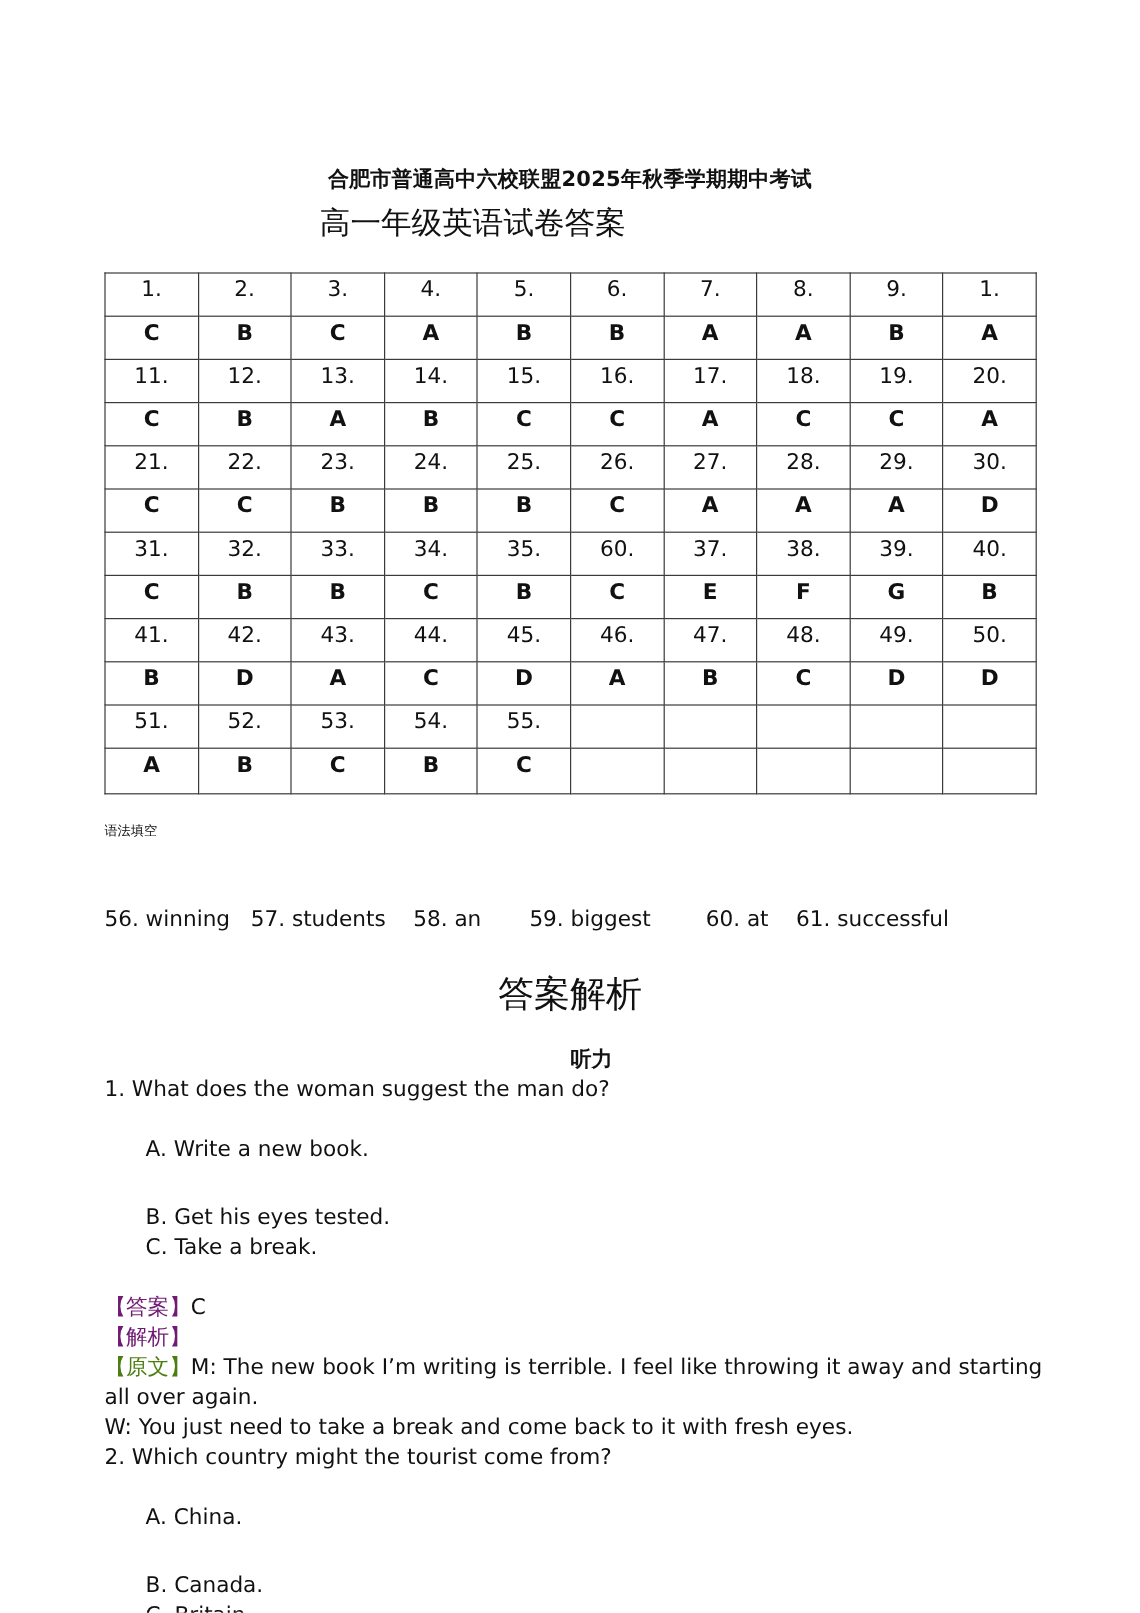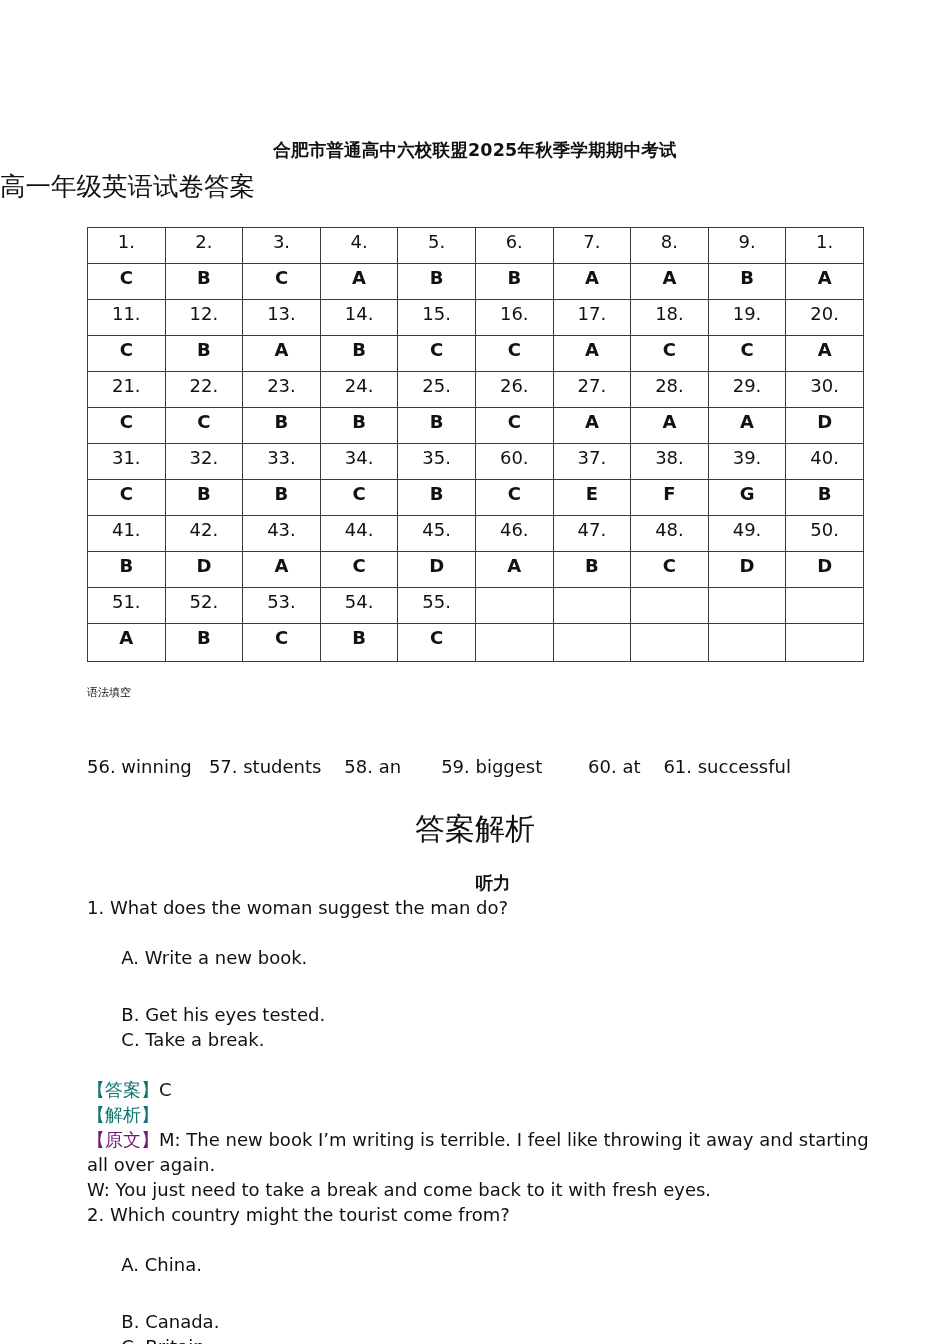--- a/index.html
+++ b/index.html
@@ -30,21 +30,21 @@
       font-size: 17.5px;
       font-weight: bold;
       line-height: 22px;
       letter-spacing: 0.2px;
     }
     .title {
       position: absolute;
       top: 170px;
       left: 0;
       width: 788px;
-      text-align: left;
+      text-align: center;
       font-size: 25.5px;
       line-height: 32px;
       font-weight: normal;
     }
     table.answers {
       position: absolute;
       left: 87px;
       top: 227px;
       width: 777px;
       border-collapse: collapse;
@@ -107,22 +107,22 @@
       top: 895px;
       width: 790px;
       font-size: 18px;
       line-height: 25px;
     }
     .analysis .line { display: block; white-space: pre-wrap; }
     .opts { display: flex; }
     .opts span { display: inline-block; }
     .opt-a { width: 259px; }
     .opt-b { width: 259px; margin-top: 32px; }
-    .tag-blue { color: #0f766e; }
-    .tag-black { color: #701a75; }
+    .tag-blue { color: #701a75; }
+    .tag-black { color: #4d7c0f; }
   </style>
 </head>
 <body>
 
 <div class="page">
 
   <div class="subtitle">合肥市普通高中六校联盟2025年秋季学期期中考试</div>
   <div class="title">高一年级英语试卷答案</div>
 
   <table class="answers">

